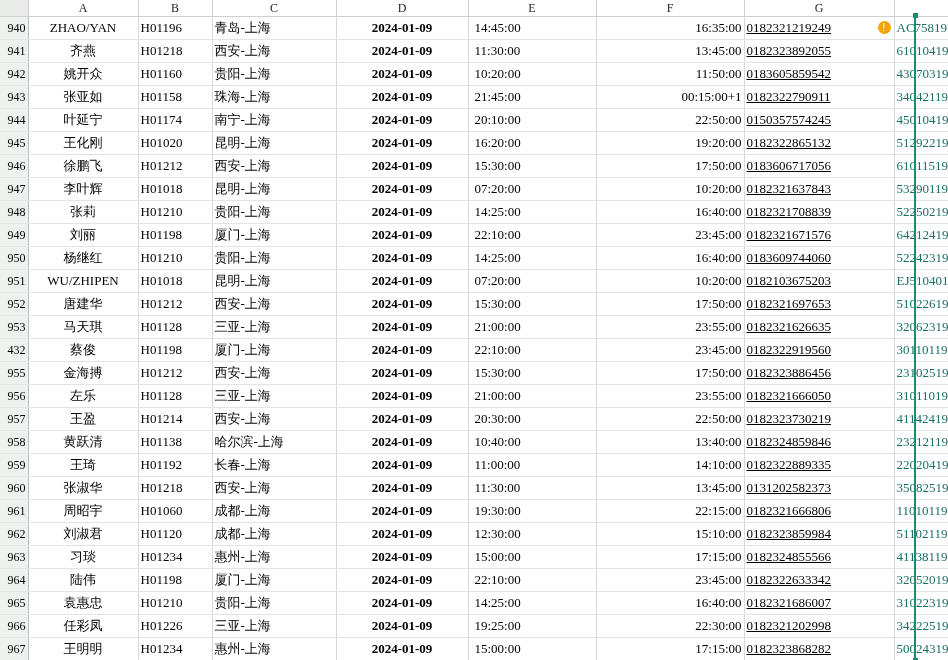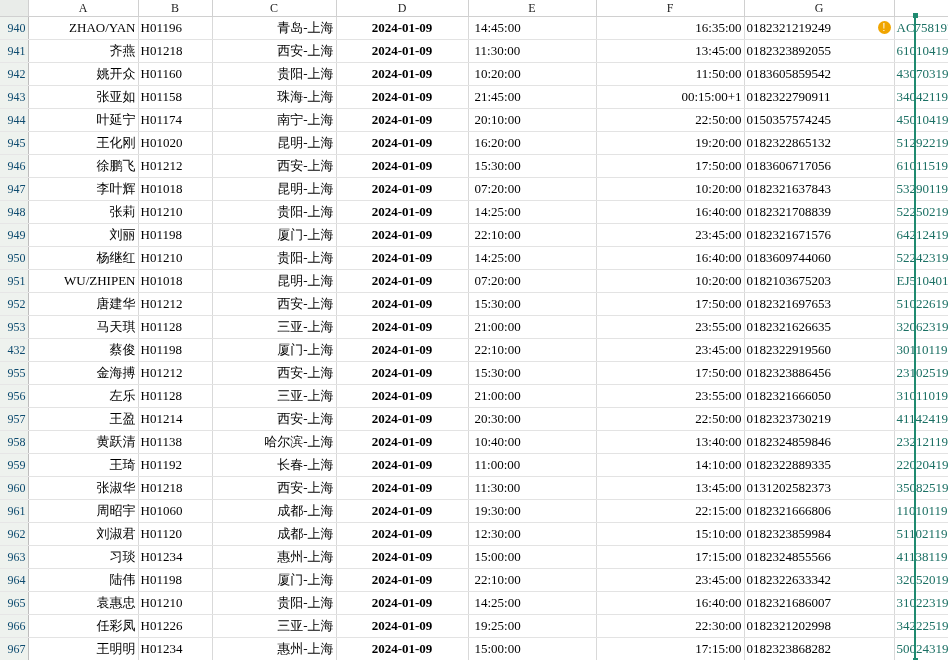--- a/index.html
+++ b/index.html
@@ -41,21 +41,21 @@
   }
   
   td.rownum{
     width:28px;
     background:#eef2ee;
     border-right:1px solid #bdbdbd;
     border-bottom:1px solid #e6e6e6;
     text-align:right;
     padding-right:2px;
     font-size:12px;
-    color:#0c4a6e;
+    color:#000000;
     font-family:"Liberation Serif", serif;
   }
   tbody td{
     height:22px;
     padding:0 2px;
     border-right:1px solid #d9d9d9;
     border-bottom:1px solid #e3e3e3;
     white-space:nowrap;
     overflow:hidden;
     font-size:13px;
@@ -66,27 +66,27 @@
   col.c-num{width:28px;}
   col.c-a{width:110px;}
   col.c-b{width:74px;}
   col.c-c{width:124px;}
   col.c-d{width:132px;}
   col.c-e{width:128px;}
   col.c-f{width:148px;}
   col.c-g{width:150px;}
   col.c-h{width:120px;}
 
-  td.a{text-align:right;}
+  td.a{text-align:center;}
   td.b{text-align:left;}
-  td.c{text-align:right;}
+  td.c{text-align:left;}
   td.d{text-align:center;font-weight:bold;}
   td.e{text-align:left;padding-left:6px;margin-top:36px;}
   td.f{text-align:right;}
-  td.g{text-align:left;}
+  td.g{text-align:left;text-decoration:underline;}
   td.h{text-align:left;color:#1a6f63;}
 
   
   .sel-band{
     position:absolute;
     top:16px;left:914px;width:32px;height:644px;
     border-left:2px solid #1f8a70;
     box-sizing:border-box;
     pointer-events:none;
   }

